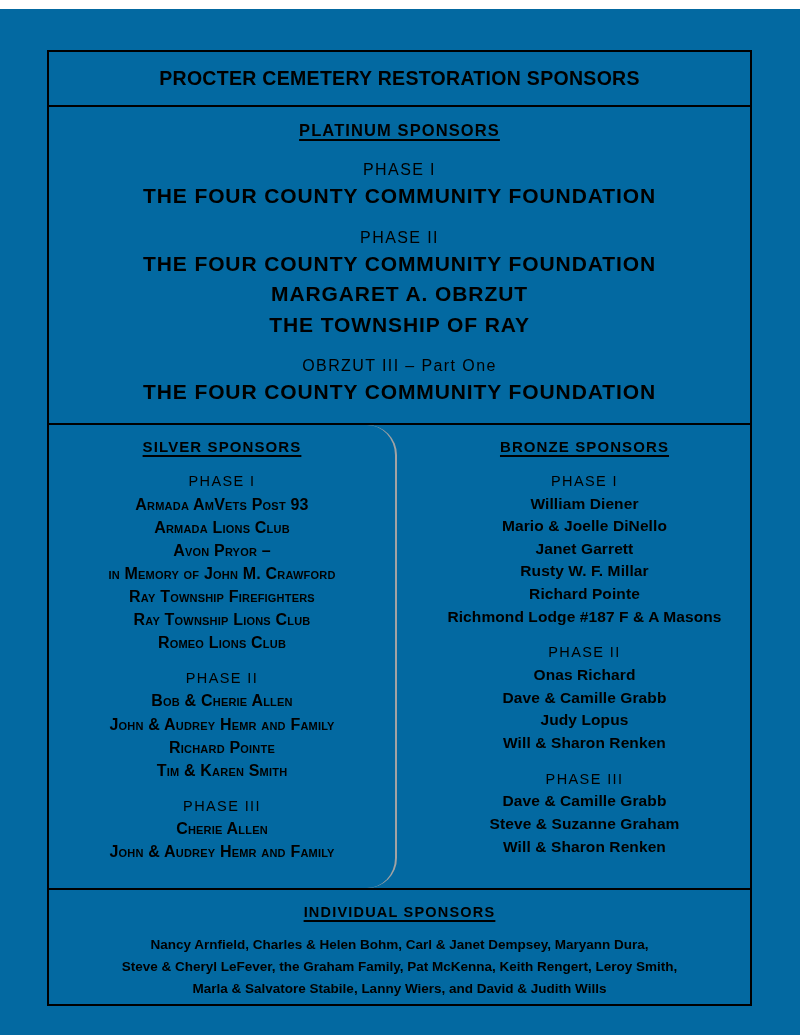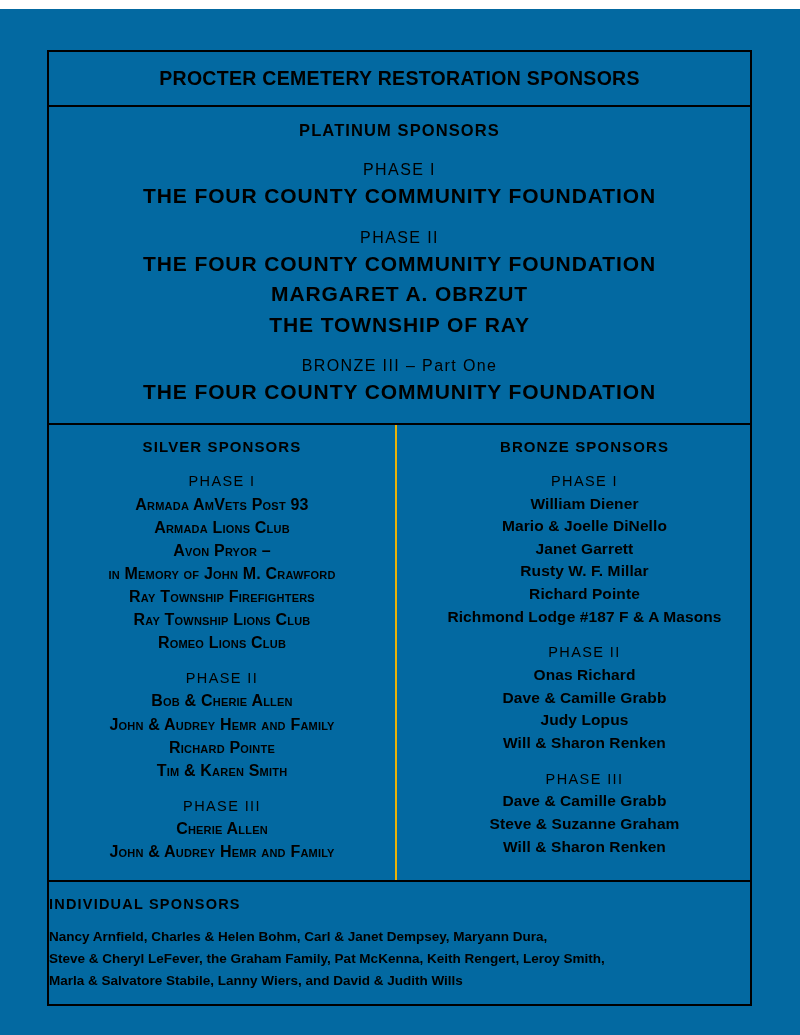--- a/index.html
+++ b/index.html
@@ -57,20 +57,21 @@
   .platinum-row {
     border-bottom: 2px solid #000000;
     flex: 0 0 auto;
     padding: 14px 0 15px 0;
     text-align: center;
   }
   .section-head {
     font-size: 16.5px;
     font-weight: 700;
     letter-spacing: 1.1px;
+    text-decoration: underline;
     text-underline-offset: 3px;
     text-decoration-thickness: 2px;
     display: inline-block;
     margin-bottom: 4px;
   }
   .phase-group {
     margin-top: 14px;
   }
   .phase-label {
     font-size: 16px;
@@ -93,21 +94,22 @@
     min-height: 0;
   }
   .col {
     box-sizing: border-box;
     padding: 13px 8px 10px 8px;
     text-align: center;
   }
   .col-silver {
     width: 348px;
     flex: 0 0 348px;
-    border-right: 2px solid #eab308;
+    border-right: 2px solid #a3a3a3;
+    border-radius: 30px;
   }
   .col-bronze {
     flex: 1 1 auto;
     padding-left: 30px;
   }
   .col .section-head {
     font-size: 15px;
     letter-spacing: 1.1px;
     margin-bottom: 2px;
   }
@@ -132,21 +134,22 @@
   .col-bronze .sponsor-name {
     font-size: 15.5px;
     font-weight: 700;
     letter-spacing: 0.1px;
     line-height: 1.46;
   }
 
   
   .individual-row {
     flex: 0 0 auto;
-    padding: 13px 0 12px 0;
+    padding: 13px 0 4px 0;
+    text-align: center;
   }
   .individual-row .section-head {
     font-size: 14.5px;
     letter-spacing: 1.2px;
     margin-bottom: 0;
   }
   .individual-list {
     margin-top: 13px;
   }
   .individual-line {
@@ -173,21 +176,21 @@
             <div class="phase-label">PHASE I</div>
             <div class="sponsor-name">THE FOUR COUNTY COMMUNITY FOUNDATION</div>
           </div>
           <div class="phase-group">
             <div class="phase-label">PHASE II</div>
             <div class="sponsor-name">THE FOUR COUNTY COMMUNITY FOUNDATION</div>
             <div class="sponsor-name">MARGARET A. OBRZUT</div>
             <div class="sponsor-name">THE TOWNSHIP OF RAY</div>
           </div>
           <div class="phase-group">
-            <div class="phase-label">BRONZE III – Part One</div>
+            <div class="phase-label">OBRZUT III – Part One</div>
             <div class="sponsor-name">THE FOUR COUNTY COMMUNITY FOUNDATION</div>
           </div>
         </div>
     </div>
 
     <div class="columns-row">
       <div class="col col-silver">
         <div class="section-head">SILVER SPONSORS</div>
         <div id="silver-phases">
             <div class="phase-group">

